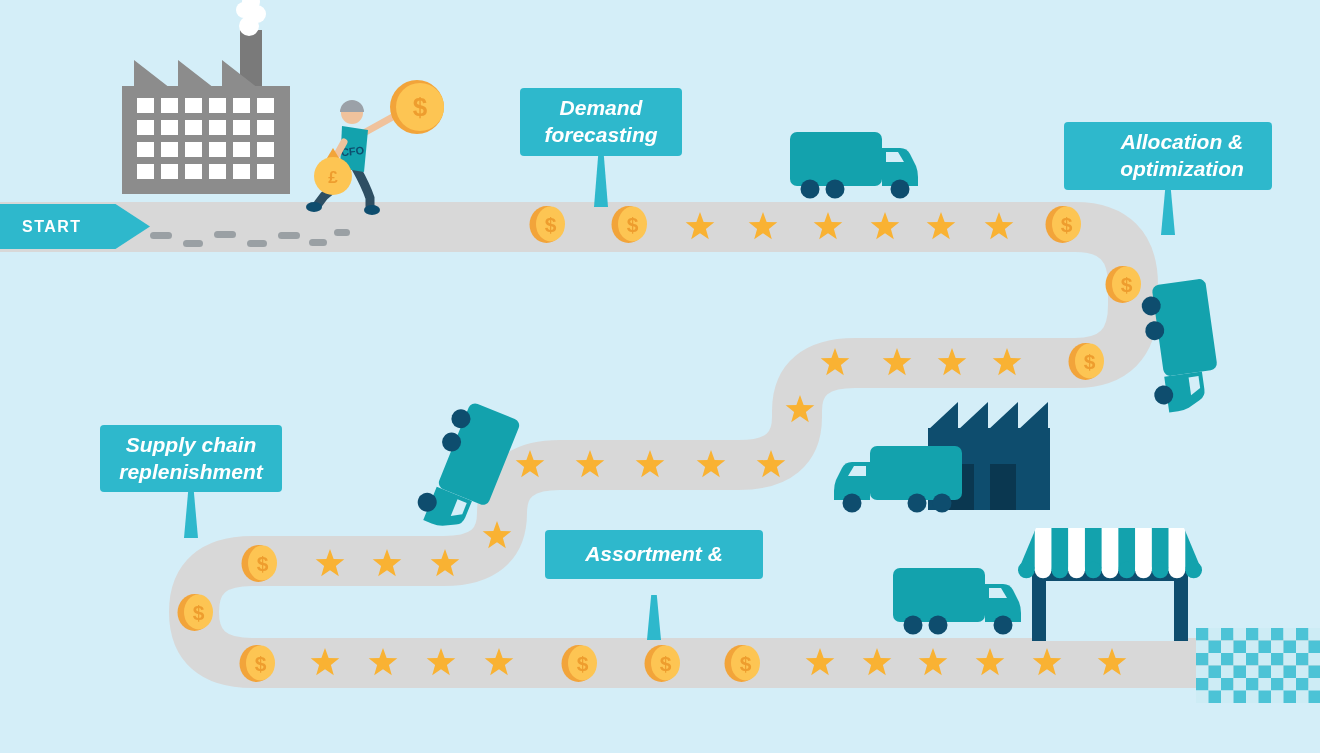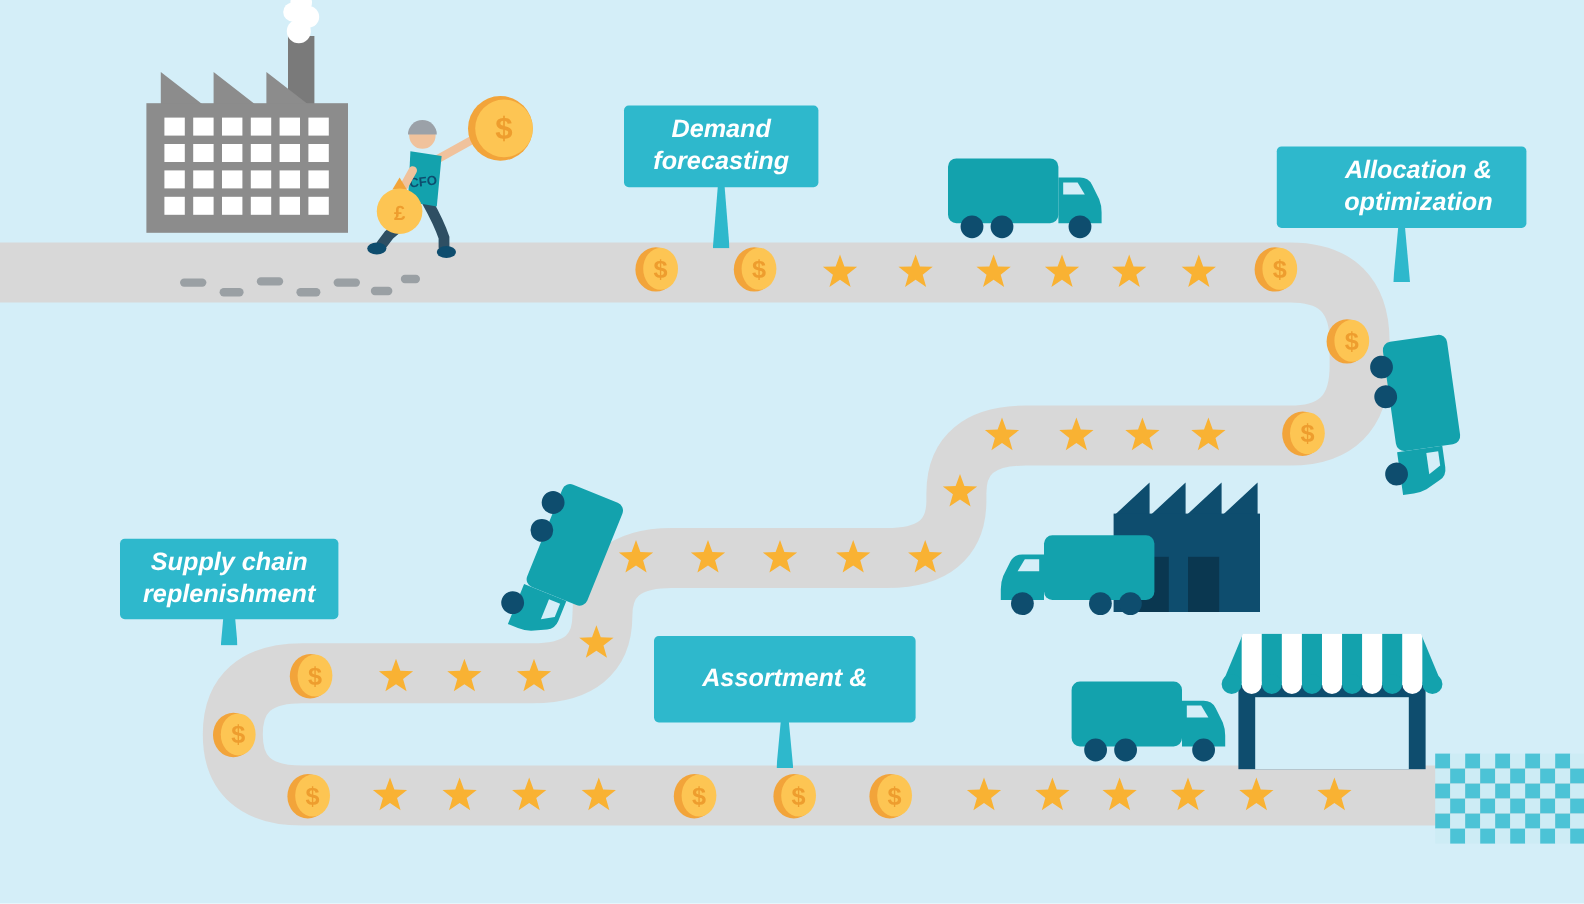--- a/index.html
+++ b/index.html
@@ -314,35 +314,38 @@
           <text x="2.5" y="7.5" text-anchor="middle" font-size="21" font-weight="bold" style="fill:var(--coin_symbol)">$</text>
         </g>
         <g transform="translate(743,663)">
           <ellipse cx="-1.5" cy="0.5" rx="17" ry="18.5" style="fill:var(--coin_rim)"></ellipse>
           <ellipse cx="2.5" cy="0" rx="14.5" ry="17.5" style="fill:var(--coin_fill)"></ellipse>
           <text x="2.5" y="7.5" text-anchor="middle" font-size="21" font-weight="bold" style="fill:var(--coin_symbol)">$</text>
         </g>
       </g>
   </svg>
 
+  <div class="start-banner">
+    <span>START</span>
+  </div>
 
   <div class="post" style="left:594px;  top:155px; height:52px;"></div>
   <div class="post" style="left:1161px; top:189px; height:46px;"></div>
   <div class="post" style="left:184px;  top:491px; height:47px;"></div>
   <div class="post" style="left:647px;  top:595px; height:45px;"></div>
 
   <div class="sign" style="left:520px; top:88px; width:162px; height:68px;">
     <div>Demand</div>
     <div>forecasting</div>
   </div>
   <div class="sign" style="left:1064px; top:122px; width:208px; height:68px;padding-left:28px;">
     <div>Allocation &amp;</div>
     <div>optimization</div>
   </div>
-  <div class="sign" style="left:100px; top:425px; width:182px; height:67px;margin-top:24px;">
+  <div class="sign" style="left:100px; top:425px; width:182px; height:67px;">
     <div>Supply chain</div>
     <div>replenishment</div>
   </div>
-  <div class="sign" style="left:545px; top:530px; width:218px; height:72px;">
+  <div class="sign" style="left:545px; top:530px; width:218px; height:49px;">
     <div>Assortment &amp;</div>
   </div>
 
 </div>
 
 </body></html>

